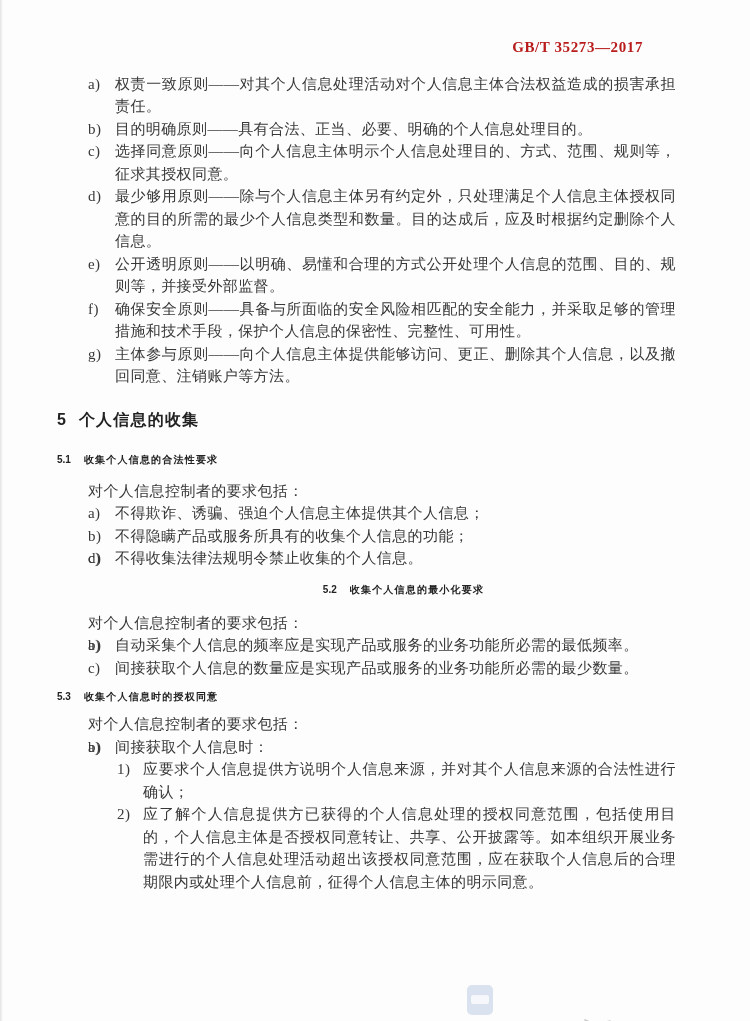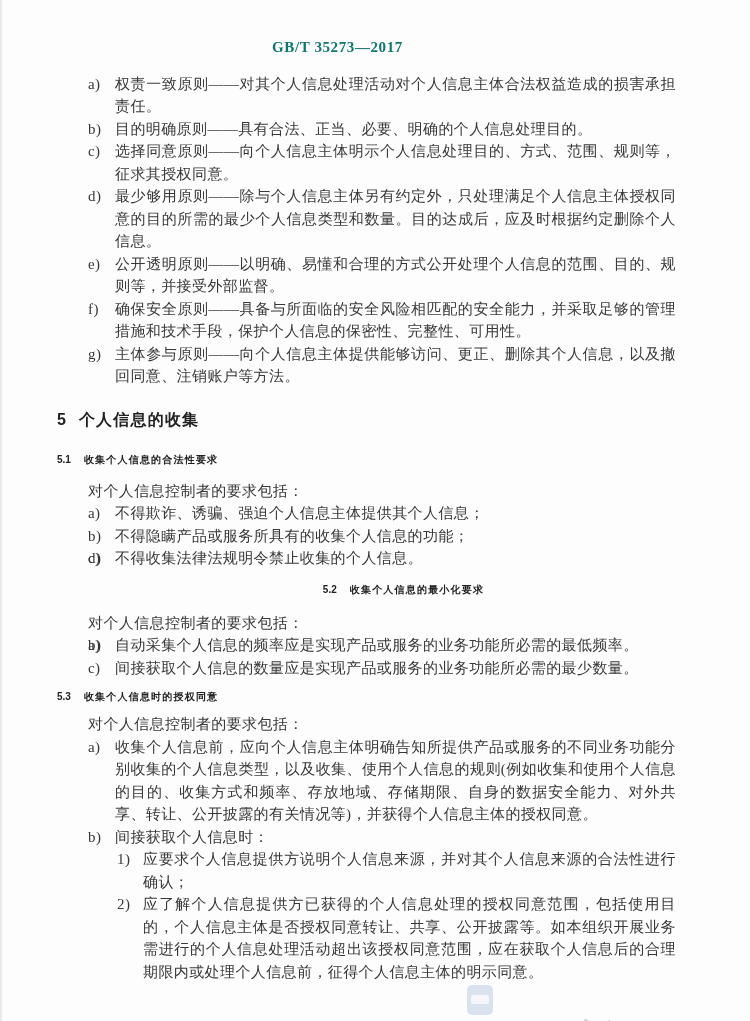--- a/index.html
+++ b/index.html
@@ -15,25 +15,25 @@
     letter-spacing:0.4px;
   }
   .page::before{
     content:"";
     position:absolute;left:0;top:0;bottom:0;width:3px;
     background:linear-gradient(to right,#e3e3e3,rgba(255,255,255,0));
   }
   
   .std-header{
     padding-top:36px;
-    padding-right:75px;
-    text-align:center;
+    padding-right:107px;
+    text-align:right;
     font-weight:bold;
     font-size:15px;
-    color:#0f766e;
+    color:#b91c1c;
     letter-spacing:0.6px;
   }
   
   .li{
     position:relative;
     padding-left:115px;
     padding-right:74px;
     text-align:justify;
   }
   .li .lbl{
@@ -189,21 +189,20 @@
     </div>
   </div>
 
   <div class="sec-heading level2 mt8">
     <span class="sec-num">5.3</span><span>收集个人信息时的授权同意</span>
   </div>
   <div class="intro imt6">对个人信息控制者的要求包括：</div>
   <div>
     <div class="li">
       <span class="lbl">a)</span>
-      <span>收集个人信息前，应向个人信息主体明确告知所提供产品或服务的不同业务功能分别收集的个人信息类型，以及收集、使用个人信息的规则(例如收集和使用个人信息的目的、收集方式和频率、存放地域、存储期限、自身的数据安全能力、对外共享、转让、公开披露的有关情况等)，并获得个人信息主体的授权同意。</span>
     </div>
     <div class="li">
       <span class="lbl">b)</span>
       <span>间接获取个人信息时：</span>
     </div>
     <div class="sli">
       <span class="lbl">1)</span>
       <span>应要求个人信息提供方说明个人信息来源，并对其个人信息来源的合法性进行确认；</span>
     </div>
     <div class="sli">

